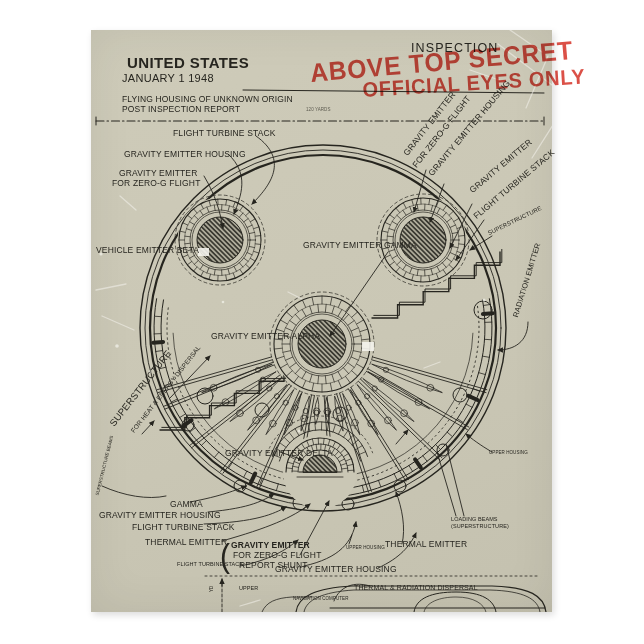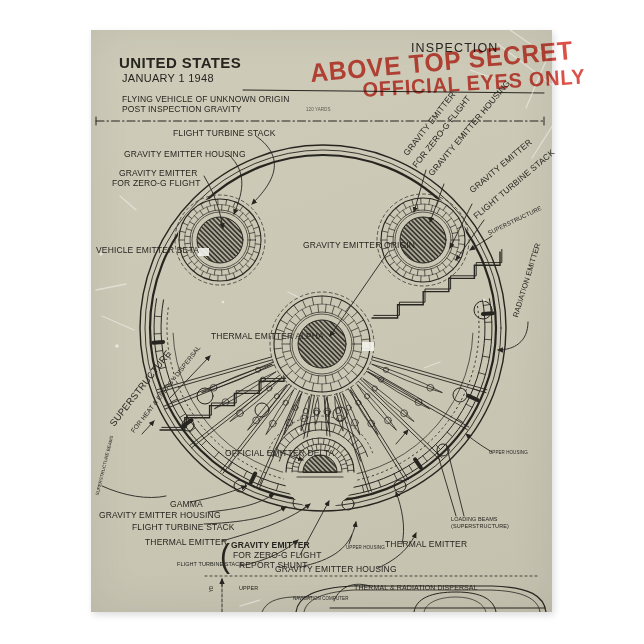--- a/index.html
+++ b/index.html
@@ -7,21 +7,21 @@
   .canvas{position:relative;width:644px;height:644px;background:#ffffff;overflow:hidden;
           font-family:"Liberation Sans",sans-serif;}
   .poster{position:absolute;left:91px;top:30px;width:461px;height:582px;
           background:linear-gradient(160deg,#cecbb9 0%,#cac7b5 55%,#c4c1af 100%);
           box-shadow:inset 0 0 45px rgba(0,0,0,.07), 2px 3px 7px rgba(0,0,0,.14);}
   .poster svg{position:absolute;left:0;top:0;width:461px;height:582px;display:block;}
   .labels{position:absolute;left:0;top:0;width:644px;height:644px;pointer-events:none;}
   .lbl{position:absolute;font-size:8.5px;line-height:1.06;color:var(--ink);
        letter-spacing:.15px;white-space:nowrap;transform-origin:0 0;}
   .b{font-weight:bold;}
-  .s15{font-size:15px;font-weight:bold;letter-spacing:.4px;}
+  .s15{font-size:15px;font-weight:bold;letter-spacing:.4px;margin-left:8px;}
   .s11{font-size:11px;letter-spacing:.3px;}
   .s12{font-size:12.5px;letter-spacing:1.1px;}
   .t70{font-size:10px;transform:scale(.7);}
   .t60{font-size:10px;transform:scale(.6);}
   .t55{font-size:10px;transform:scale(.55);}
   .t45{font-size:9px;transform:scale(.5);}
   .stamp{color:var(--red);font-weight:bold;mix-blend-mode:multiply;opacity:.88;
          letter-spacing:.8px;transform-origin:0 0;}
   .stamp1{font-size:26px;transform:rotate(-5deg) scaleX(.95);}
   .stamp2{font-size:21px;transform:rotate(-3.5deg) scaleX(.95);}
@@ -503,35 +503,35 @@
           <circle cx="484" cy="300" r="1.5" fill="#f4f3ec" stroke="none" opacity="0.7"></circle>
           <circle cx="150" cy="372" r="1.4" fill="#f4f3ec" stroke="none" opacity="0.7"></circle>
         </g>
     </svg>
   </div>
 
   <div class="labels">
 
     <span class="lbl s15" style="left:119px;top:55px">UNITED STATES</span>
     <span class="lbl s11" style="left:122px;top:73px">JANUARY 1 1948</span>
-    <span class="lbl" style="left:122px;top:95px">FLYING VEHICLE OF UNKNOWN ORIGIN</span>
-    <span class="lbl" style="left:122px;top:105px">POST INSPECTION GRAVITY</span>
+    <span class="lbl" style="left:122px;top:95px">FLYING HOUSING OF UNKNOWN ORIGIN</span>
+    <span class="lbl" style="left:122px;top:105px">POST INSPECTION REPORT</span>
     <span class="lbl s12" style="left:411px;top:42px">INSPECTION</span>
     <span class="lbl stamp stamp1" style="left:309px;top:60px">ABOVE TOP SECRET</span>
     <span class="lbl stamp stamp2" style="left:362px;top:79px">OFFICIAL EYES ONLY</span>
     <span class="lbl t45" style="left:306px;top:107px;color:#5d5b50">120 YARDS</span>
 
     <span class="lbl" style="left:173px;top:129px">FLIGHT TURBINE STACK</span>
     <span class="lbl" style="left:124px;top:150px">GRAVITY EMITTER HOUSING</span>
     <span class="lbl" style="left:119px;top:169px">GRAVITY EMITTER</span>
     <span class="lbl" style="left:112px;top:179px">FOR ZERO-G FLIGHT</span>
     <span class="lbl" style="left:96px;top:246px">VEHICLE EMITTER BETA</span>
-    <span class="lbl" style="left:303px;top:241px">GRAVITY EMITTER ORIGIN</span>
-    <span class="lbl" style="left:211px;top:332px">THERMAL EMITTER ALPHA</span>
-    <span class="lbl" style="left:225px;top:449px">OFFICIAL EMITTER DELTA</span>
+    <span class="lbl" style="left:303px;top:241px">GRAVITY EMITTER GAMMA</span>
+    <span class="lbl" style="left:211px;top:332px">GRAVITY EMITTER ALPHA</span>
+    <span class="lbl" style="left:225px;top:449px">GRAVITY EMITTER DELTA</span>
 
     <span class="lbl" style="left:402px;top:152px;transform:rotate(-52deg)">GRAVITY EMITTER</span>
     <span class="lbl" style="left:411px;top:164px;transform:rotate(-52deg)">FOR ZERO-G FLIGHT</span>
     <span class="lbl" style="left:427px;top:172px;transform:rotate(-50deg)">GRAVITY EMITTER HOUSING</span>
     <span class="lbl" style="left:468px;top:188px;transform:rotate(-40deg)">GRAVITY EMITTER</span>
     <span class="lbl" style="left:472px;top:214px;transform:rotate(-40deg)">FLIGHT TURBINE STACK</span>
     <span class="lbl t60" style="left:487px;top:231px;transform:rotate(-26deg) scale(.6)">SUPERSTRUCTURE</span>
     <span class="lbl t70" style="left:512px;top:316px;transform:rotate(-73deg) scale(.75)">RADIATION EMITTER</span>
 
     <span class="lbl" style="left:108px;top:422px;font-size:9.5px;transform:rotate(-52deg)">SUPERSTRUCTURE</span>

